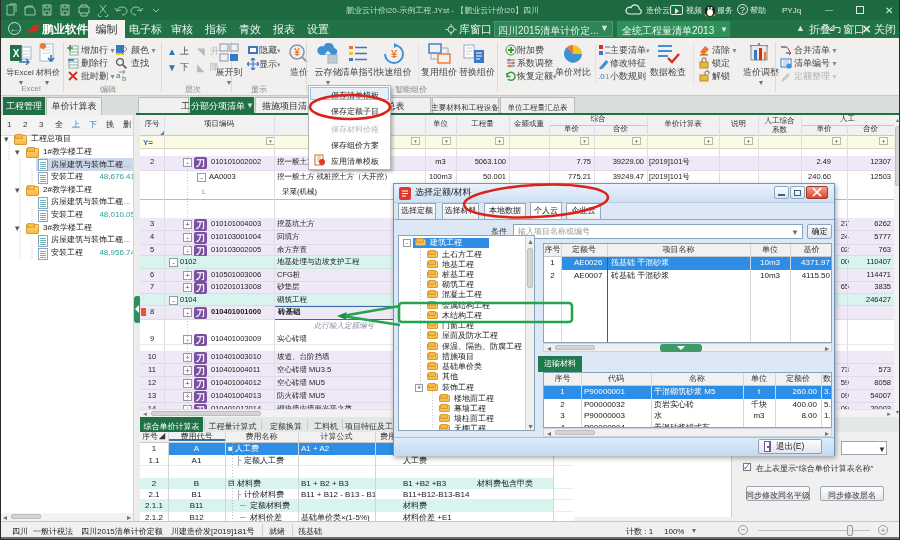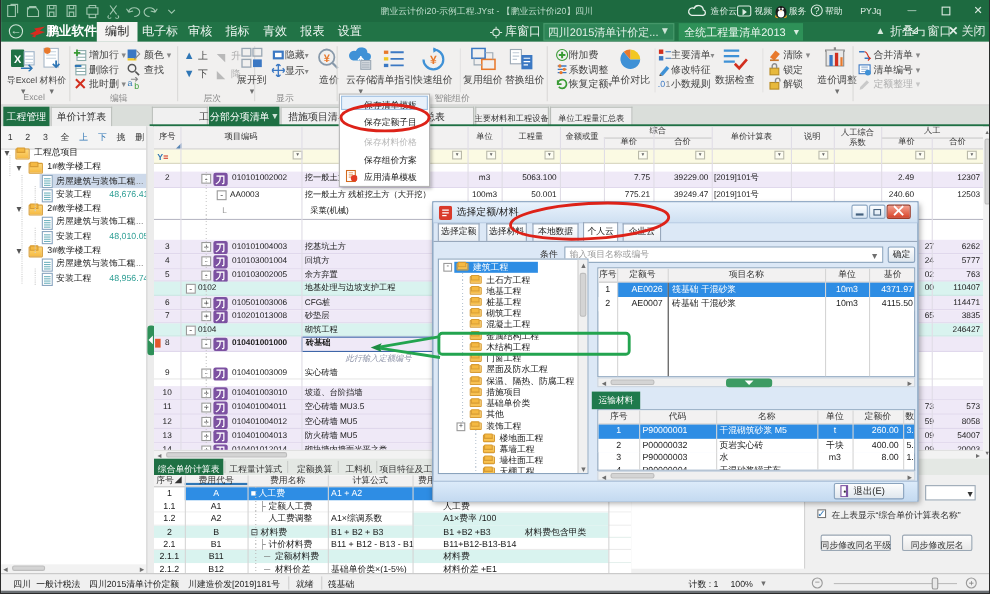--- a/index.html
+++ b/index.html
@@ -658,28 +658,20 @@
  <div class="txc" style="left:28px;top:1px;width:57px;color:#fff;">A</div>
  <div class="tx" style="left:88px;top:1px;color:#fff;">■ 人工费</div>
  <div class="tx" style="left:161px;top:1px;color:#fff;">A1 + A2</div>
 </div>
 <div class="a" style="left:0;top:23px;width:434px;height:11px;background:#fff;border-bottom:1px solid #ebebeb;">
  <div class="txc" style="left:0;top:1px;width:28px;">1.1</div>
  <div class="txc" style="left:28px;top:1px;width:57px;">A1</div>
  <div class="tx" style="left:96px;top:1px;color:#777;">├</div>
         <div class="tx" style="left:104px;top:1px;">定额人工费</div>
  <div class="tx" style="left:263px;top:1px;">人工费</div>
-</div>
-<div class="a" style="left:0;top:34px;width:434px;height:12px;background:#fff;border-bottom:1px solid #ebebeb;">
- <div class="txc" style="left:0;top:1px;width:28px;">1.2</div>
- <div class="txc" style="left:28px;top:1px;width:57px;">A2</div>
- <div class="tx" style="left:104px;top:1px;">人工费调整</div>
- <div class="tx" style="left:161px;top:1px;">A1×综调系数</div>
- <div class="a" style="left:235px;top:0;width:178px;height:12px;background:#d9f3ef;"></div>
- <div class="tx" style="left:263px;top:1px;">A1×费率 /100</div>
 </div>
 <div class="a" style="left:0;top:46px;width:434px;height:11px;background:#fff;border-bottom:1px solid #e3efec;">
  <div class="a" style="left:0;top:0;width:413px;height:11px;background:#d9f3ef;"></div>
  <div class="txc" style="left:0;top:1px;width:28px;">2</div>
  <div class="txc" style="left:28px;top:1px;width:57px;">B</div>
  <div class="tx" style="left:88px;top:1px;">⊟ 材料费</div>
  <div class="tx" style="left:161px;top:1px;">B1 + B2 + B3</div>
  <div class="tx" style="left:263px;top:1px;">B1 +B2 +B3</div>
  <div class="tx" style="left:337px;top:1px;">材料费包含甲类</div>
 </div>

